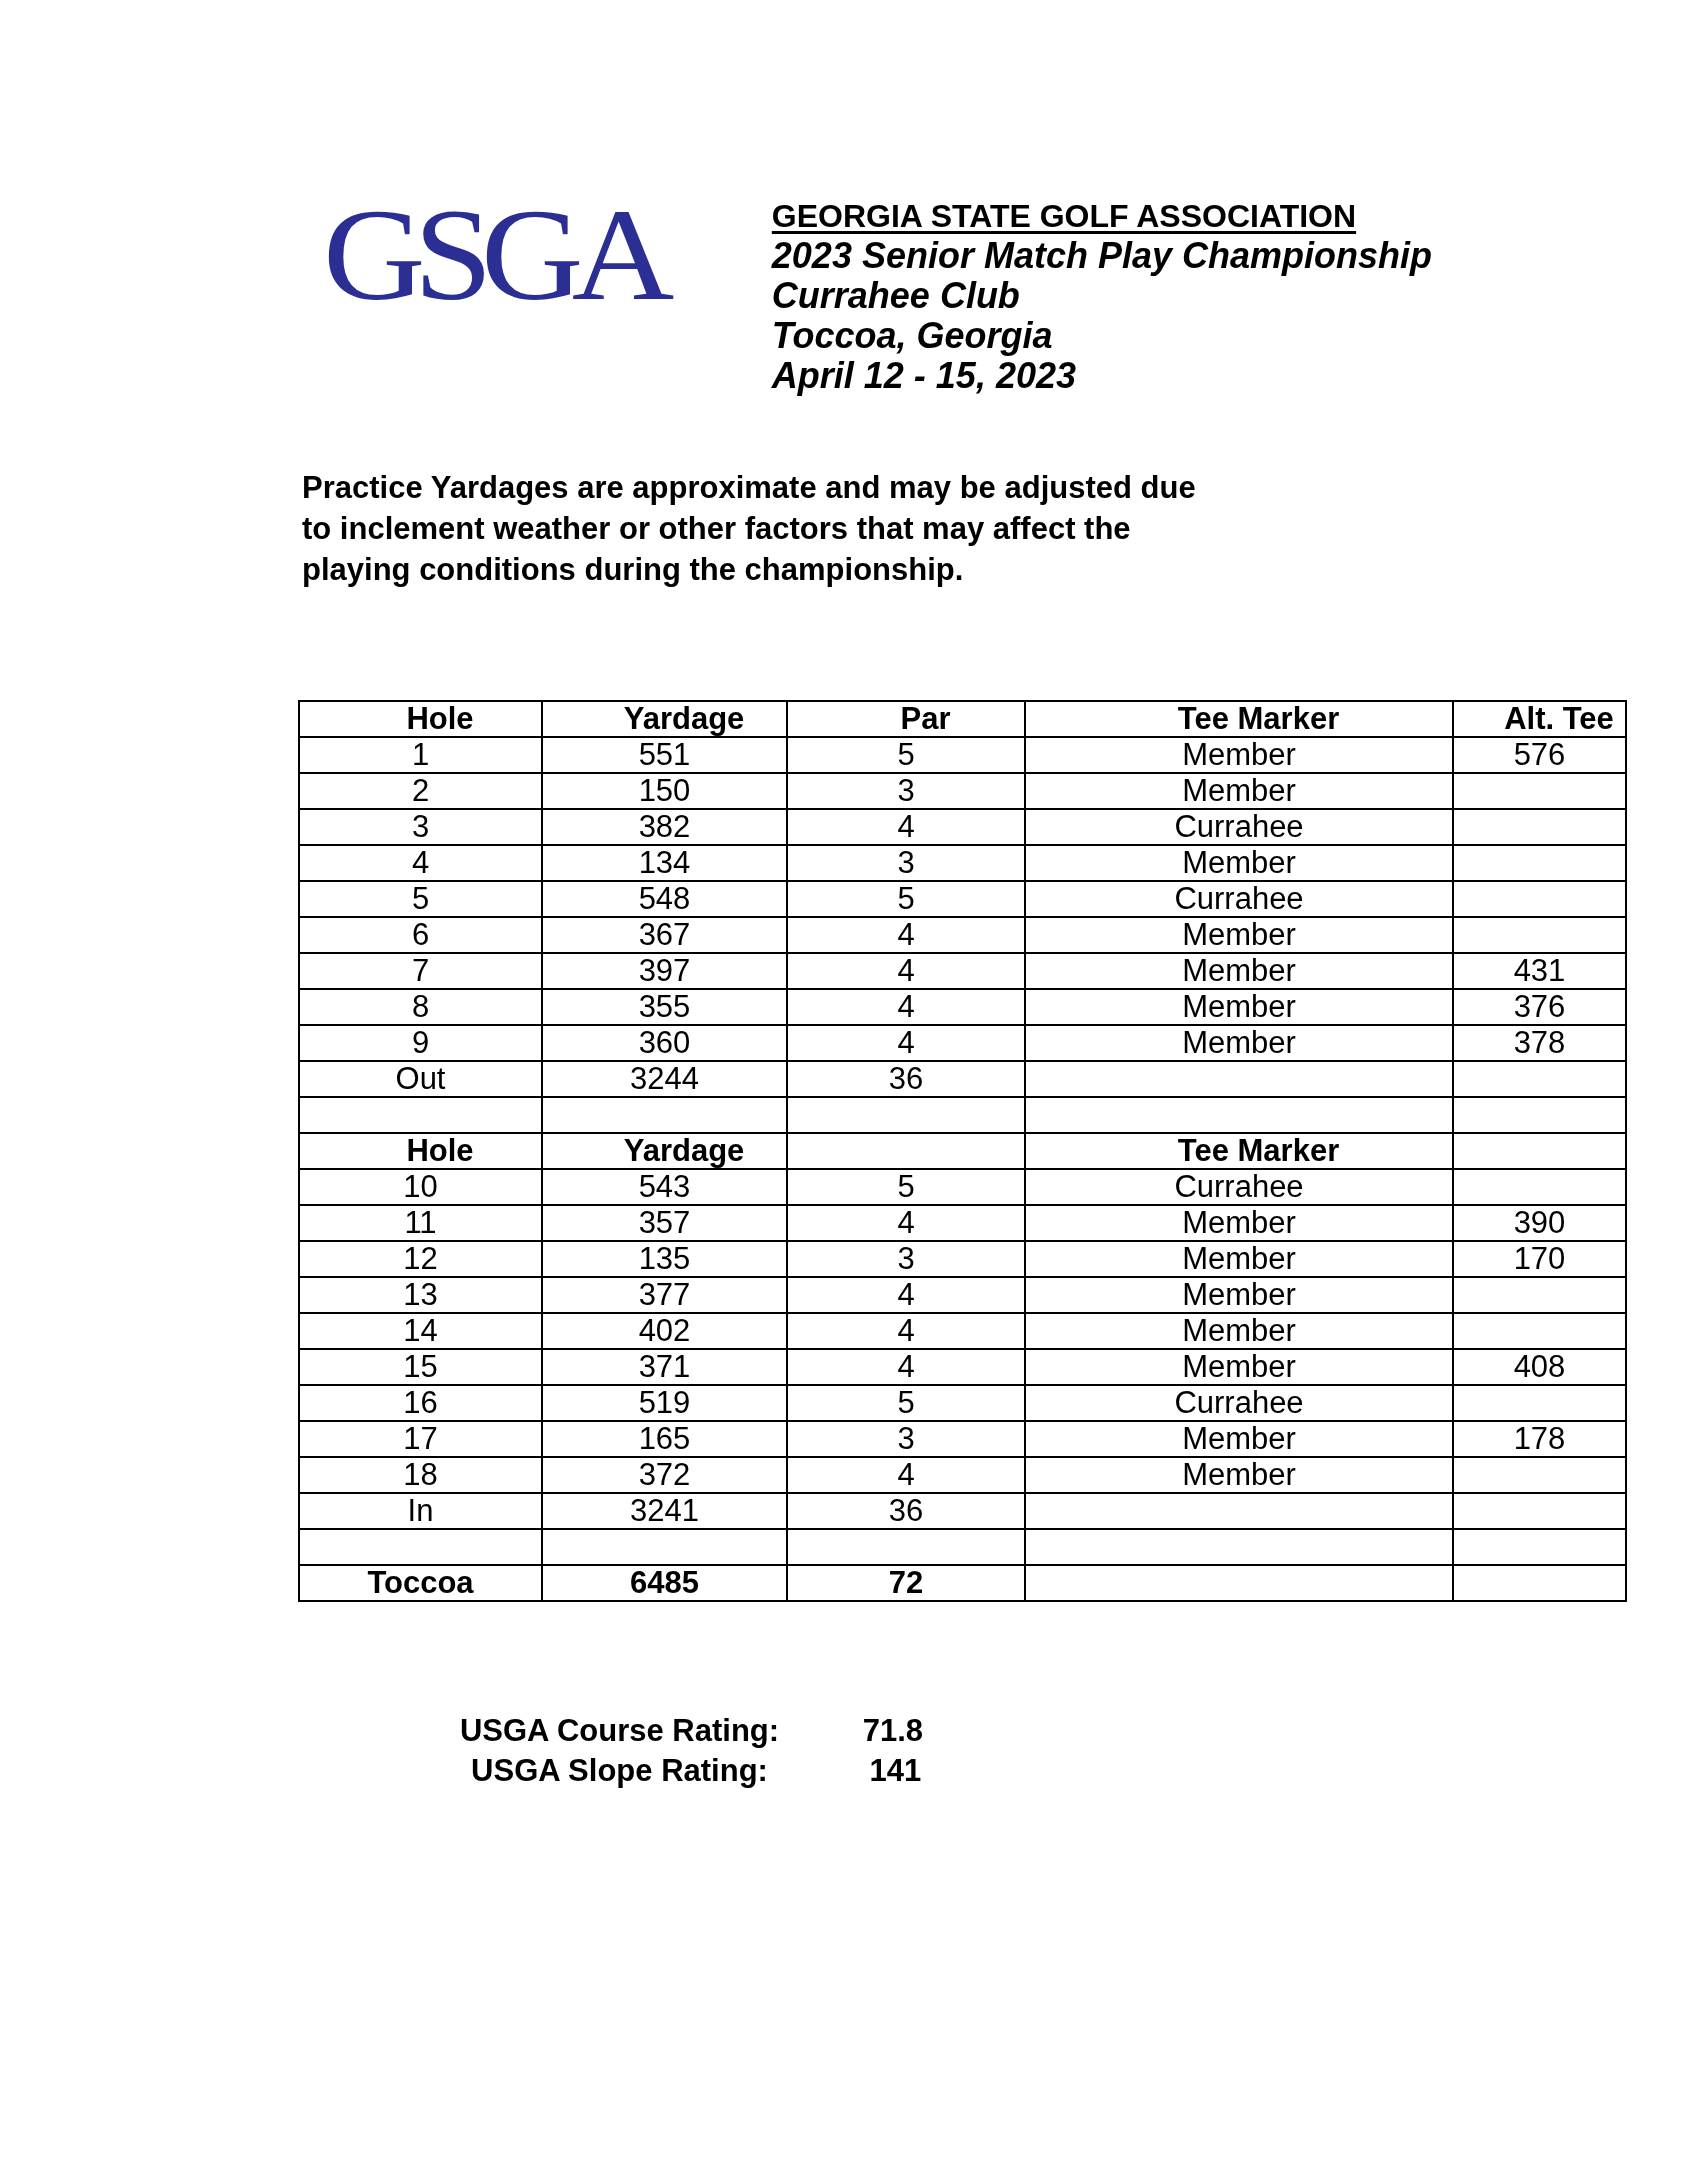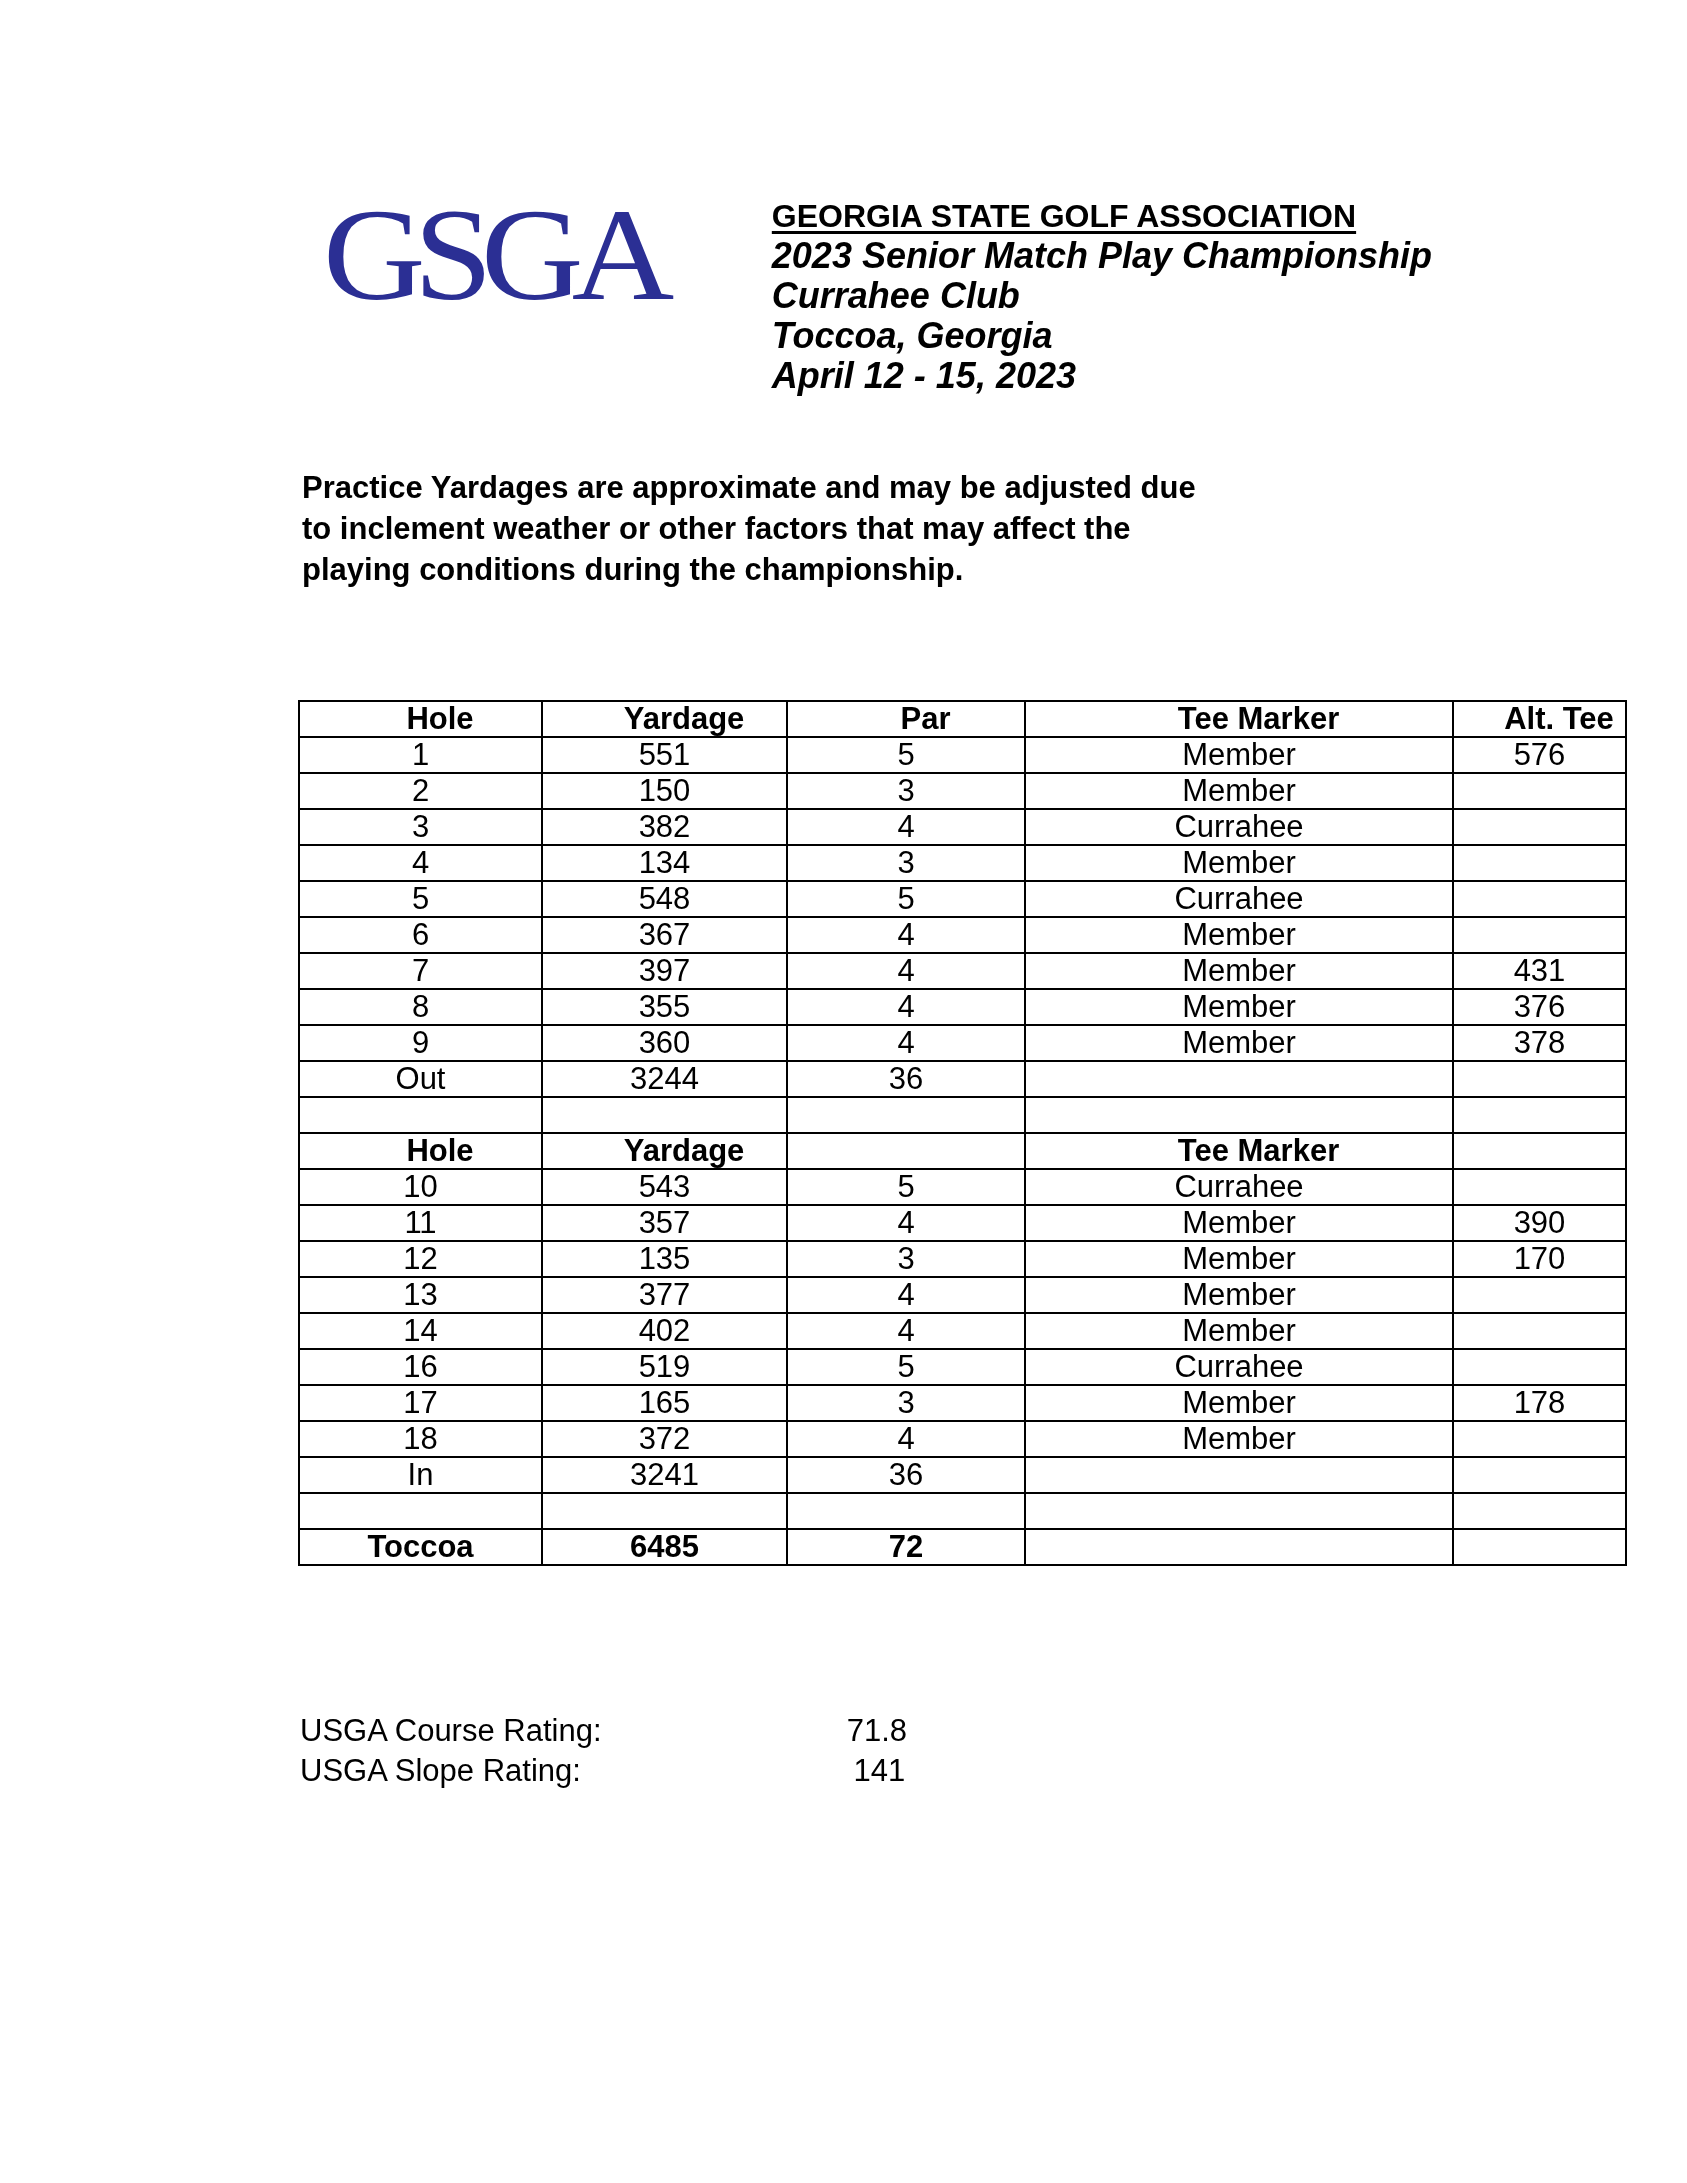--- a/index.html
+++ b/index.html
@@ -13,21 +13,21 @@
                  text-decoration-thickness:3.4px; text-underline-offset:4.2px; line-height:40px; }
   .header .line { font-size:36px; font-weight:bold; font-style:italic; line-height:40px; }
   .notice { position:absolute; left:302px; top:467px; width:1012px;
             font-size:31px; font-weight:bold; line-height:41px; }
   table.yard { position:absolute; left:298px; top:700px; border-collapse:collapse; }
   table.yard td { border:2.5px solid #000; height:34px; padding:0; text-align:center;
                   font-size:31px; line-height:34px; vertical-align:middle; }
   table.yard tr.hdr td { font-weight:bold;padding-left:39px; }
   table.yard tr.total td { font-weight:bold; }
   .c1 { width:202px; } .c2 { width:204px; } .c3 { width:197px; } .c4 { width:387px; } .c5 { width:132px; }
-  .ratings { position:absolute; left:300px; top:1711px; font-size:31px; font-weight:normal; }
+  .ratings { position:absolute; left:316px; top:1711px; font-size:31px; font-weight:bold;text-align:center; }
   .ratings .row { height:40px; line-height:40px; position:relative; width:607px; }
   .ratings .val { position:absolute; right:0; top:0; }
 </style>
 </head>
 <body>
 
 <div class="logo">GSGA</div>
 
 <div class="header">
   <div class="org">GEORGIA STATE GOLF ASSOCIATION</div>
@@ -163,20 +163,27 @@
         <td class="c3">4</td>
         <td class="c4">Member</td>
         <td class="c5"></td>
       </tr>
       <tr>
         <td class="c1">14</td>
         <td class="c2">402</td>
         <td class="c3">4</td>
         <td class="c4">Member</td>
         <td class="c5"></td>
+      </tr>
+      <tr>
+        <td class="c1">15</td>
+        <td class="c2">371</td>
+        <td class="c3">4</td>
+        <td class="c4">Member</td>
+        <td class="c5">408</td>
       </tr>
       <tr>
         <td class="c1">16</td>
         <td class="c2">519</td>
         <td class="c3">5</td>
         <td class="c4">Currahee</td>
         <td class="c5"></td>
       </tr>
       <tr>
         <td class="c1">17</td>

